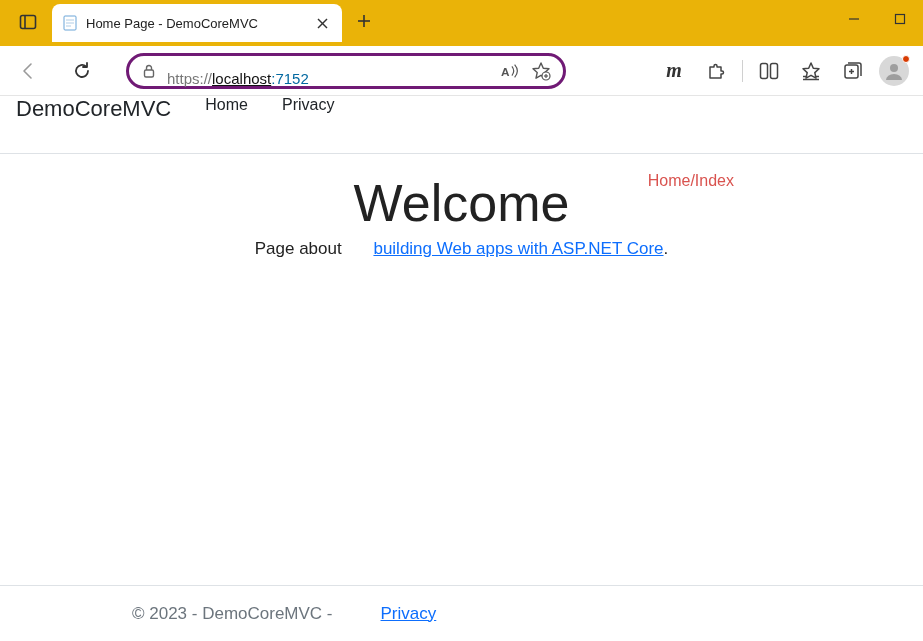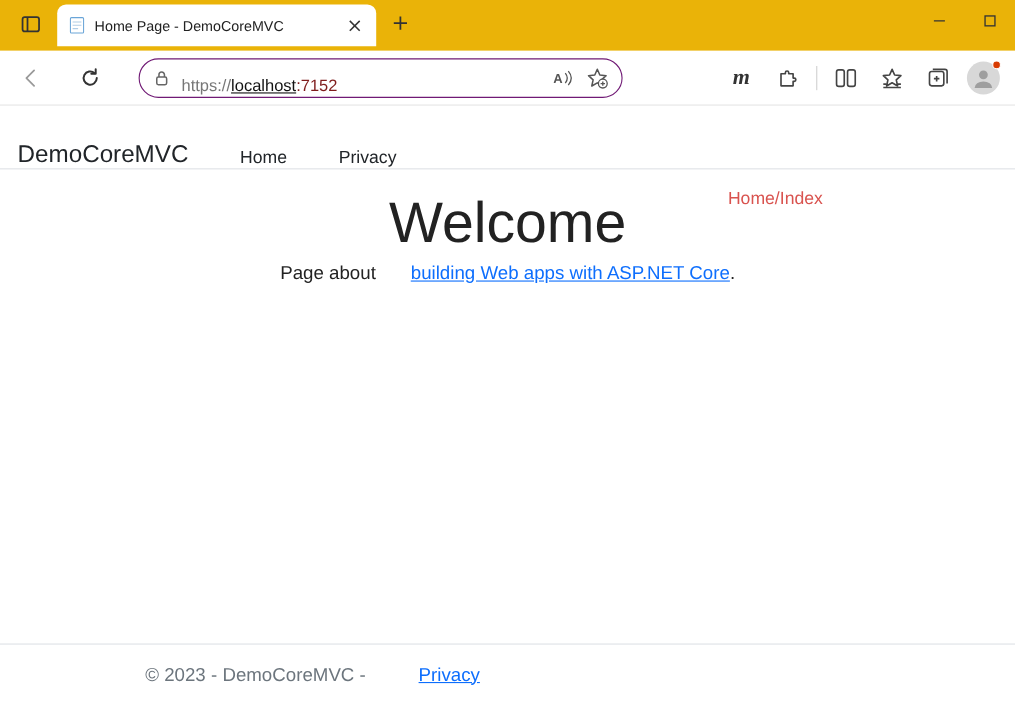--- a/index.html
+++ b/index.html
@@ -74,40 +74,40 @@
       border-bottom: 1px solid #e5e5e5;
     }
     .nav-btn {
       width: 36px; height: 36px;
       display: flex; align-items: center; justify-content: center;
       border-radius: 4px;
     }
     .address-bar {
       flex: 1;
       height: 36px;
-      border: 1px solid #701a75;
+      border: 3px solid #701a75;
       border-radius: 18px;
       display: flex;
       align-items: center;
       padding: 0 12px;
       gap: 10px;
       background: #fff;
       max-width: 440px;
       margin-left: 20px;
     }
     .address-bar .url {
       flex: 1;
       font-size: 15px;
       color: #777;
       display: flex;
       align-items: baseline;
     }
     .address-bar .url .proto { color: #777; }
     .address-bar .url .host { color: #111; text-decoration: underline; }
-    .address-bar .url .port { color: #7f1d1d; margin-top: 16px; }
+    .address-bar .url .port { color: #0369a1; margin-top: 16px; }
     .right-icons {
       display: flex;
       align-items: center;
       gap: 2px;
       margin-left: auto;
     }
     .ticon {
       width: 40px; height: 36px;
       display: flex; align-items: center; justify-content: center;
       border-radius: 4px;
@@ -133,43 +133,43 @@
     .page {
       flex: 1;
       display: flex;
       flex-direction: column;
       overflow: hidden;
     }
     .site-nav {
       height: 58px;
       border-bottom: 1px solid #dee2e6;
       display: flex;
-      align-items: flex-end;
+      align-items: flex-start;
       padding: 0 16px;
-      gap: 35px;
+      gap: 22px;
     }
     .brand {
       font-size: 22px;
       color: #212529;
       text-decoration: none;
     }
     .navlink {
       font-size: 16px;
       color: #212529;
       text-decoration: none;
       margin-left: 12px;
     }
     .content-area {
       flex: 1;
       position: relative;
     }
     .annotation {
       position: absolute;
       top: 18px;
-      right: 175px;
+      right: 189px;
       color: #d9534f;
       font-size: 16px;
       font-weight: 400;
     }
     .hero {
       text-align: center;
       margin-top: 19px;
     }
     .hero h1 {
       font-size: 52px;

